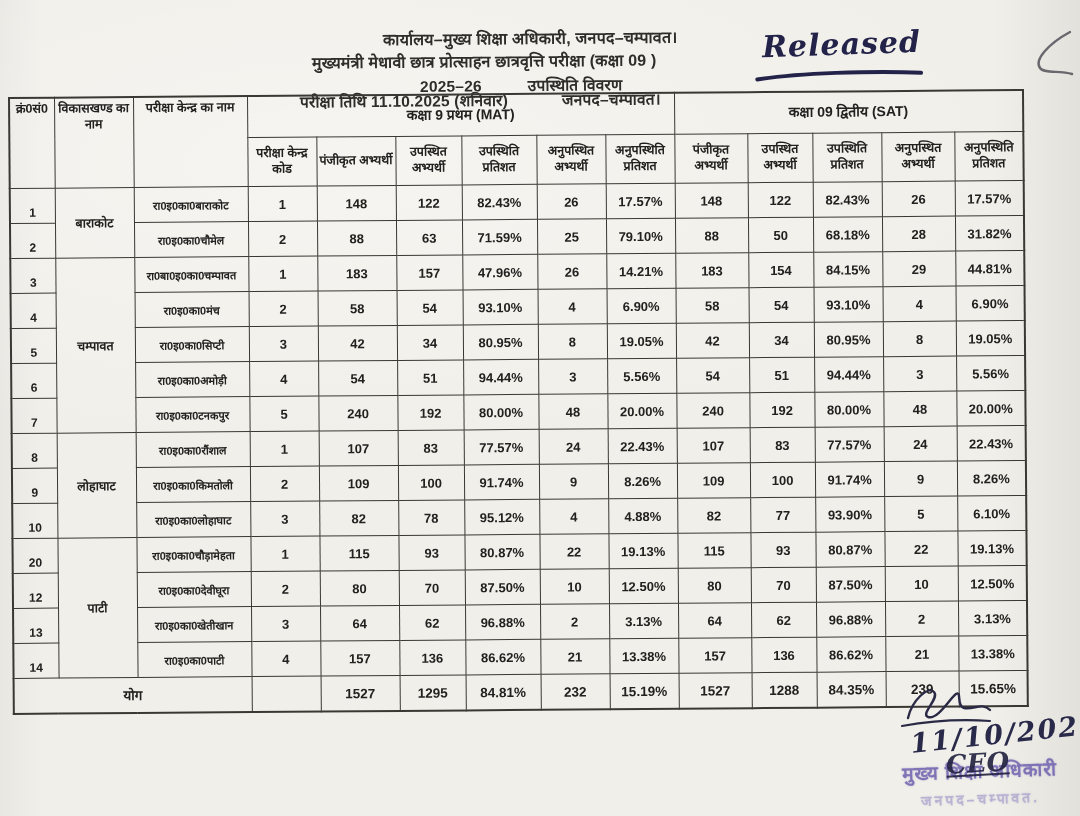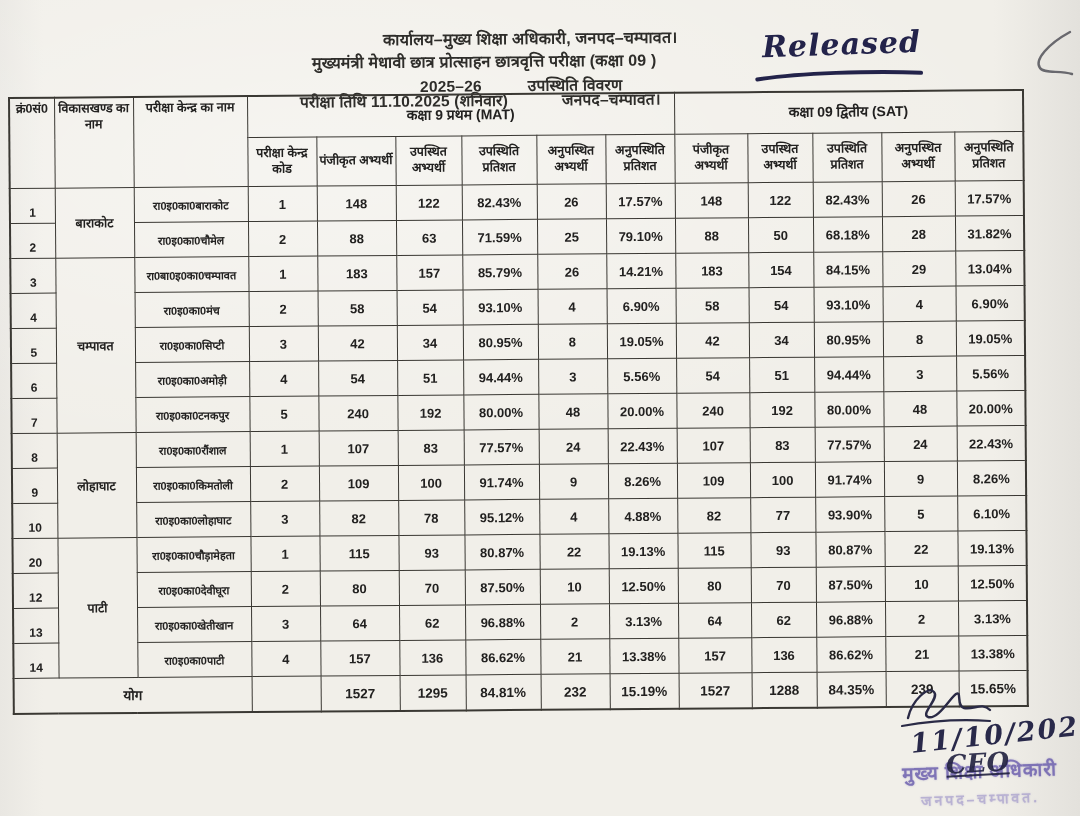--- a/index.html
+++ b/index.html
@@ -172,28 +172,28 @@
         <td class="num">28</td>
         <td class="num">31.82%</td>
       </tr>
       <tr>
         <td class="sn">3</td>
         <td class="block" rowspan="5">चम्पावत</td>
         <td class="center">रा0बा0इ0का0चम्पावत</td>
         <td class="num">1</td>
         <td class="num">183</td>
         <td class="num">157</td>
-        <td class="num">85.79%</td>
+        <td class="num">47.96%</td>
         <td class="num">26</td>
         <td class="num">14.21%</td>
         <td class="num">183</td>
         <td class="num">154</td>
         <td class="num">84.15%</td>
         <td class="num">29</td>
-        <td class="num">13.04%</td>
+        <td class="num">44.81%</td>
       </tr>
       <tr>
         <td class="sn">4</td>
         <td class="center">रा0इ0का0मंच</td>
         <td class="num">2</td>
         <td class="num">58</td>
         <td class="num">54</td>
         <td class="num">93.10%</td>
         <td class="num">4</td>
         <td class="num">6.90%</td>

